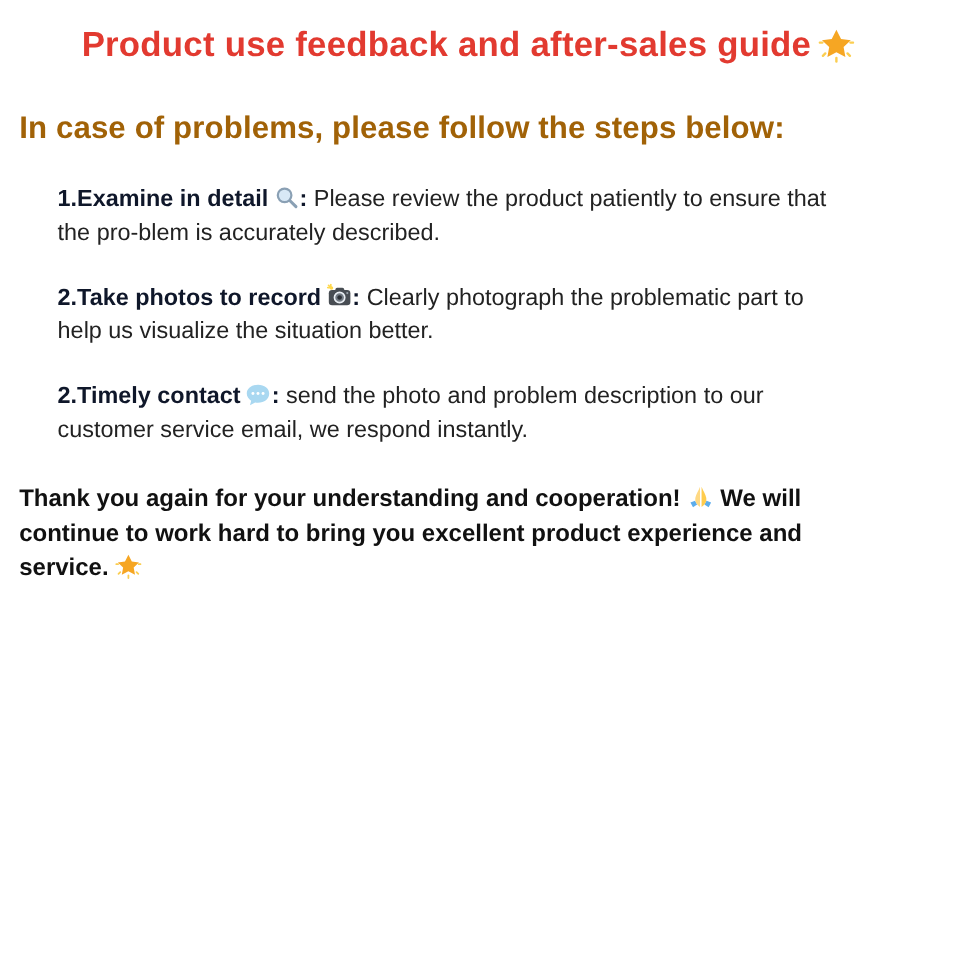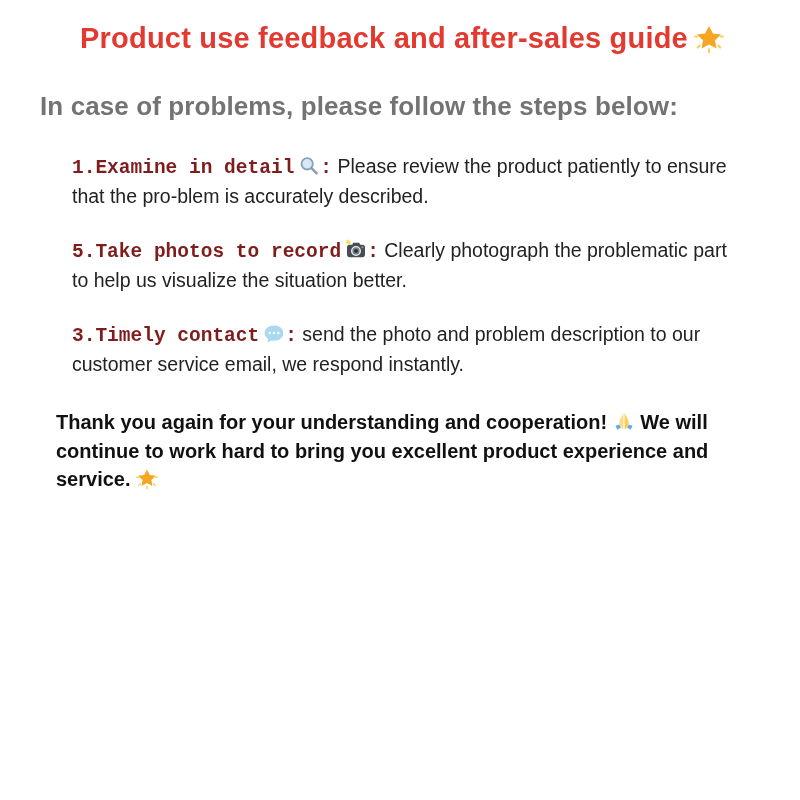--- a/index.html
+++ b/index.html
@@ -4,54 +4,54 @@
 <style>
   * { box-sizing: border-box; }
   html, body { margin: 0; padding: 0; }
   body {
     width: 800px; height: 800px;
     background: #ffffff;
     font-family: "Liberation Sans", sans-serif;
     color: #1c1c1c;
     overflow: hidden;
   }
-  .page { padding: 22px 36px 0 40px; }
+  .page { padding: 22px 36px 0 16px; }
 
   .title {
     text-align: center;
     font-size: 29px;
     font-weight: bold;
     color: #e23a30;
     letter-spacing: 0.2px;
     margin: 0 0 36px 0;
     white-space: nowrap;
   }
   .title .icon svg { width: 30px; height: 30px; vertical-align: -6px; margin-left: 6px; }
 
   .section-heading {
     font-size: 26px;
     font-weight: bold;
-    color: #737373;
+    color: #a16207;
     margin: 0 0 30px 0;
     letter-spacing: 0.1px;
   }
   .section-heading.second { margin-top: 4px; margin-bottom: 34px; }
 
   .item {
     margin: 0 0 26px 32px;
     width: 656px;
     font-size: 19.5px;
     line-height: 28px;
     color: #222222;
   }
-  .item .lead, .item .sep { font-weight: bold; color: #7f1d1d; font-family: Liberation Mono, monospace; }
+  .item .lead, .item .sep { font-weight: bold; color: #0f172a; }
   .item .icon svg { width: 22px; height: 22px; vertical-align: -4px; margin-left: 4px; }
 
   .closing {
-    margin: 30px 0 0 16px;
+    margin: 30px 0 0 0;
     width: 716px;
     font-size: 20px;
     line-height: 28.5px;
     font-weight: bold;
     color: #111111;
   }
   .closing .icon svg { width: 22px; height: 22px; vertical-align: -4px; }
 
   .icon { display: inline; }
 </style>
@@ -75,38 +75,38 @@
 
   <p class="item">
     <span class="lead">1.Examine in detail</span><span class="icon"><svg viewBox="0 0 24 24">
           <circle cx="10" cy="9.6" r="6.2" fill="#D8E8F6" stroke="#8AA0B4" stroke-width="2"></circle>
           <line x1="14.9" y1="14.5" x2="20.3" y2="19.9" stroke="#8AA0B4" stroke-width="2.8" stroke-linecap="round"></line>
         </svg></span><span class="sep">:</span>
     <span>Please review the product patiently to ensure that the pro-blem is accurately described.</span>
   </p>
 
   <p class="item">
-    <span class="lead">5.Take photos to record</span><span class="icon"><svg viewBox="0 0 24 24">
+    <span class="lead">2.Take photos to record</span><span class="icon"><svg viewBox="0 0 24 24">
           <g stroke="#FFD84D" stroke-width="1.5" stroke-linecap="round">
             <line x1="4" y1="1.2" x2="4" y2="3.4"></line>
             <line x1="1.2" y1="4" x2="3.4" y2="4"></line>
             <line x1="1.9" y1="1.9" x2="3.3" y2="3.3"></line>
           </g>
           <circle cx="4.6" cy="4.4" r="1.6" fill="#FFD84D"></circle>
           <rect x="8.2" y="4.2" width="8" height="4" rx="1.6" fill="#484D53"></rect>
           <rect x="2.2" y="6.2" width="19.6" height="13.8" rx="3" fill="#484D53"></rect>
           <circle cx="12" cy="13" r="4.7" fill="#747C85" stroke="#E9EEF3" stroke-width="1.5"></circle>
           <circle cx="12" cy="13" r="2.1" fill="#2C3036"></circle>
           <circle cx="19" cy="9" r="1" fill="#9AA2AB"></circle>
         </svg></span><span class="sep">:</span>
     <span>Clearly photograph the problematic part to help us visualize the situation better.</span>
   </p>
 
   <p class="item">
-    <span class="lead">3.Timely contact</span><span class="icon"><svg viewBox="0 0 24 24">
+    <span class="lead">2.Timely contact</span><span class="icon"><svg viewBox="0 0 24 24">
           <path d="M12 2.8 C6.2 2.8 1.8 6.3 1.8 10.8 c0 2.7 1.6 5 4 6.5 L4.7 21.4 l4.7 -2.4 c0.85 0.15 1.7 0.25 2.6 0.25 c5.8 0 10.2 -3.5 10.2 -8.45 C22.2 6.3 17.8 2.8 12 2.8 Z" fill="#A9D8F1"></path>
           <g fill="#FFFFFF">
             <circle cx="7.4" cy="10.8" r="1.35"></circle>
             <circle cx="12" cy="10.8" r="1.35"></circle>
             <circle cx="16.6" cy="10.8" r="1.35"></circle>
           </g>
         </svg></span><span class="sep">:</span>
     <span>send the photo and problem description to our customer service email, we respond instantly.</span>
   </p>
 

